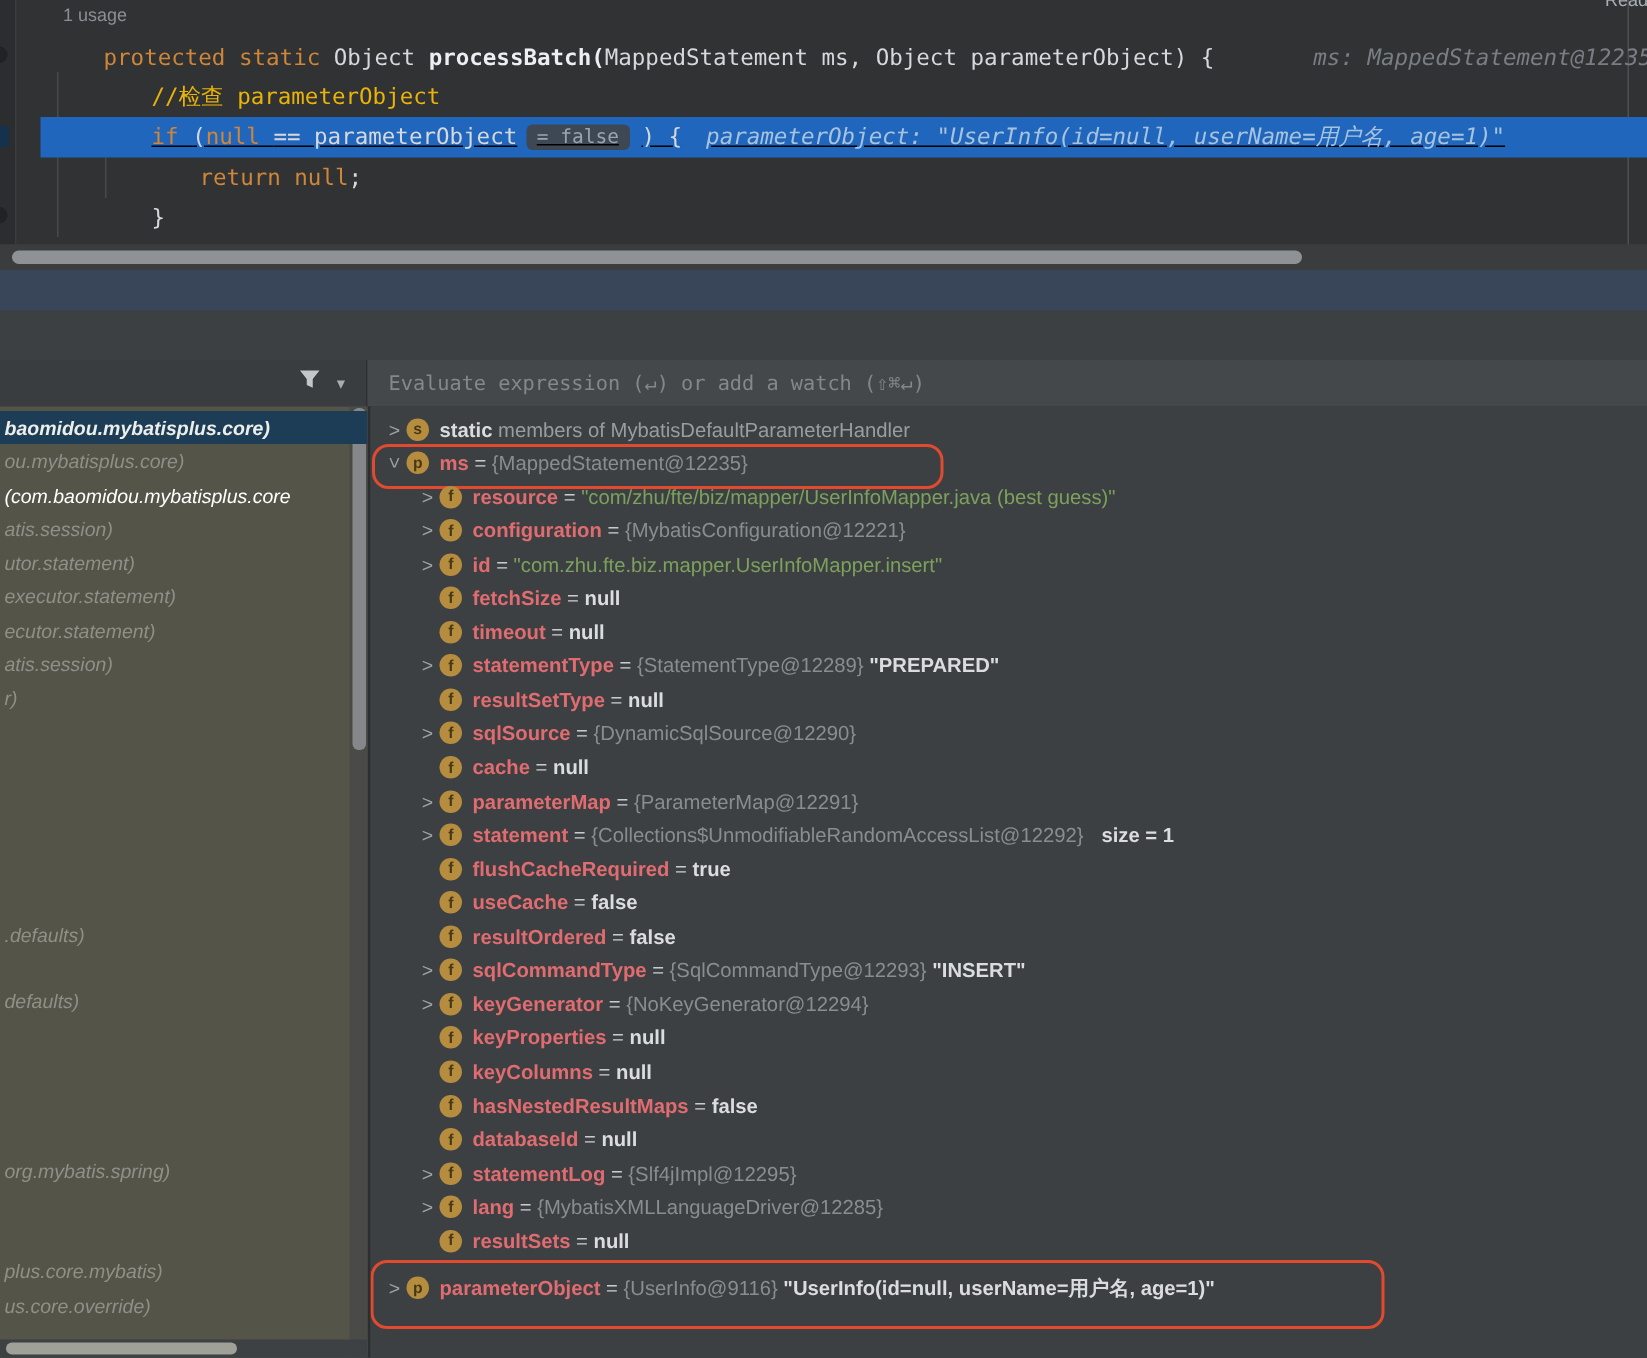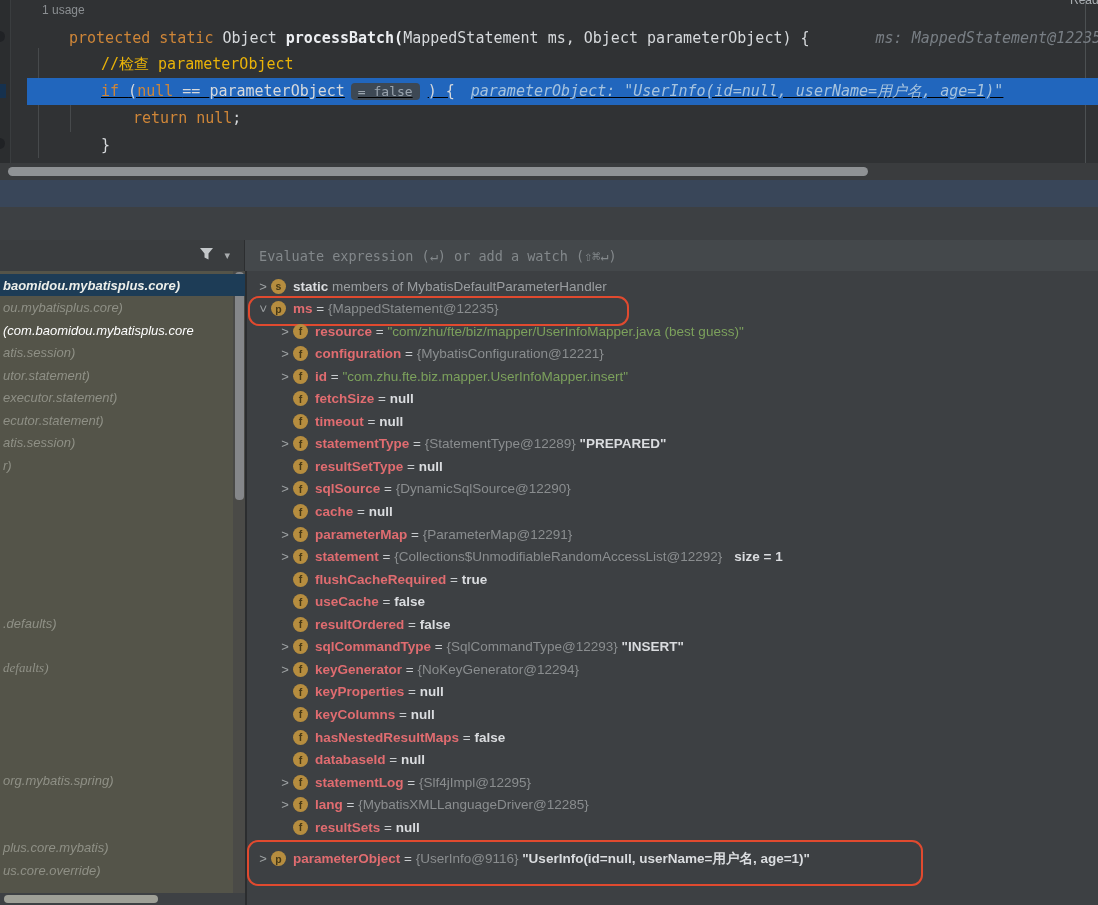--- a/index.html
+++ b/index.html
@@ -129,21 +129,21 @@
     <div class="frame-row sel" style="top: 3px;">baomidou.mybatisplus.core)</div>
         <div class="frame-row" style="top: 25.5px;">ou.mybatisplus.core)</div>
         <div class="frame-row bright" style="top: 48px;">(com.baomidou.mybatisplus.core</div>
         <div class="frame-row" style="top: 70.5px;">atis.session)</div>
         <div class="frame-row" style="top: 93px;">utor.statement)</div>
         <div class="frame-row" style="top: 115.5px;">executor.statement)</div>
         <div class="frame-row" style="top: 138px;">ecutor.statement)</div>
         <div class="frame-row" style="top: 160.5px;">atis.session)</div>
         <div class="frame-row" style="top: 183px;">r)</div>
         <div class="frame-row" style="top: 341px; font-style: italic;">.defaults)</div>
-        <div class="frame-row" style="top: 385.5px; font-family: Liberation Serif, serif;">defaults)</div>
+        <div class="frame-row" style="top: 385.5px;">defaults)</div>
         <div class="frame-row" style="top: 498px;">org.mybatis.spring)</div>
         <div class="frame-row" style="top: 565.5px;">plus.core.mybatis)</div>
         <div class="frame-row" style="top: 588px;">us.core.override)</div>
       </div>
     <div class="vsep"></div>
     <div class="vtree" id="vtree">
         <div class="tree-row" style="top: 4px; padding-left: 8px;"><span class="chev">&gt;</span><span class="vicon">s</span><span class="vstatic-b">static</span><span class="vstatic-r"> members of MybatisDefaultParameterHandler</span></div>
         <div class="tree-row" style="top: 26.55px; padding-left: 8px;"><span class="chev down">&gt;</span><span class="vicon">p</span><span class="vname">ms</span><span class="veq"> = </span><span class="vref">{MappedStatement@12235}</span></div>
         <div class="redbox" style="left: 1px; top: 24.55px; width: 377px; height: 26px;"></div>
         <div class="tree-row" style="top: 49.1px; padding-left: 30px;"><span class="chev">&gt;</span><span class="vicon">f</span><span class="vname">resource</span><span class="veq"> = </span><span class="vstr">"com/zhu/fte/biz/mapper/UserInfoMapper.java (best guess)"</span></div>

